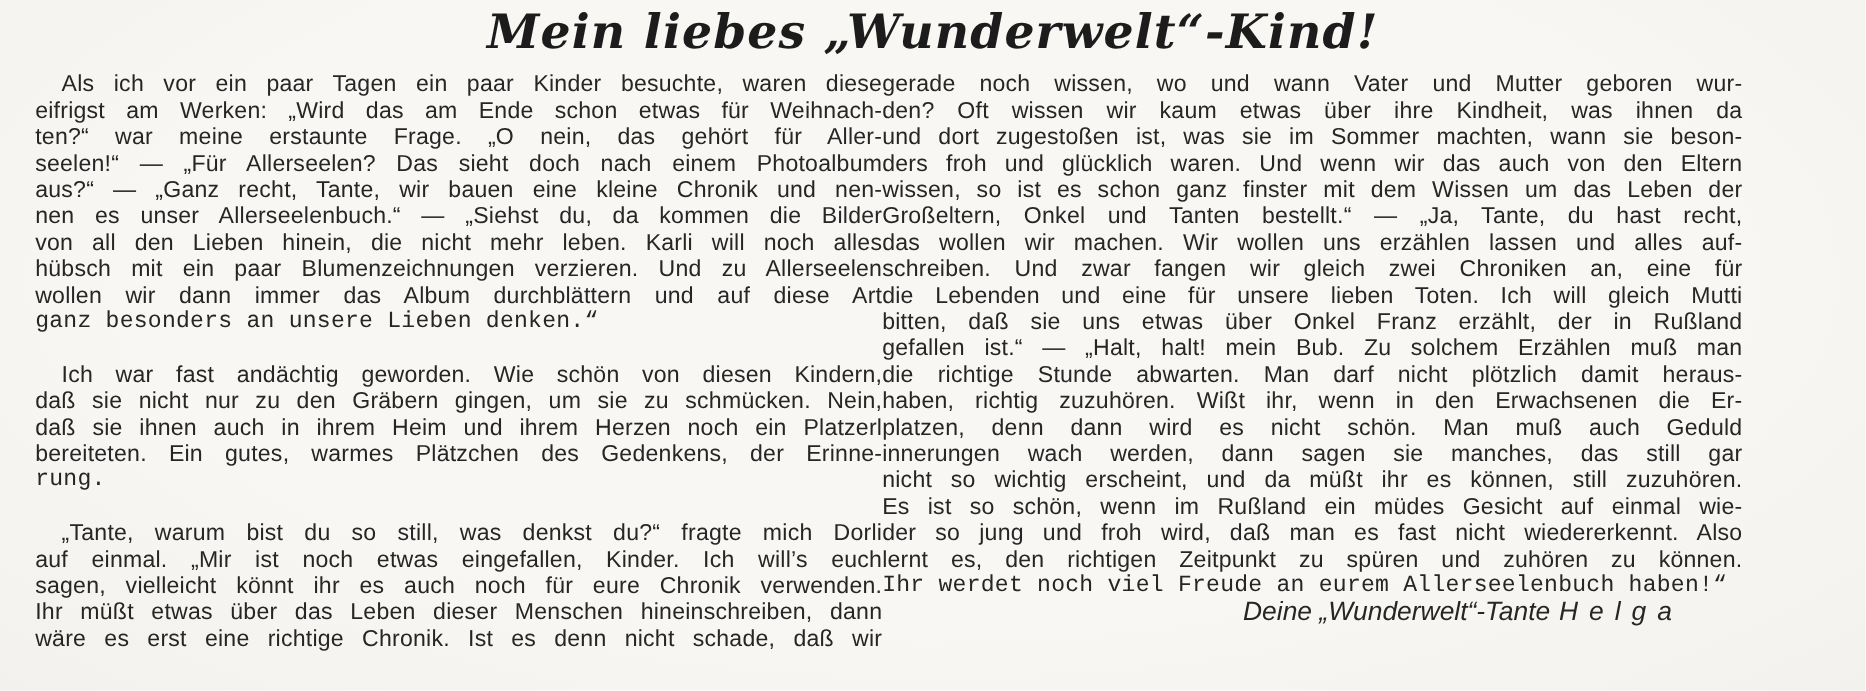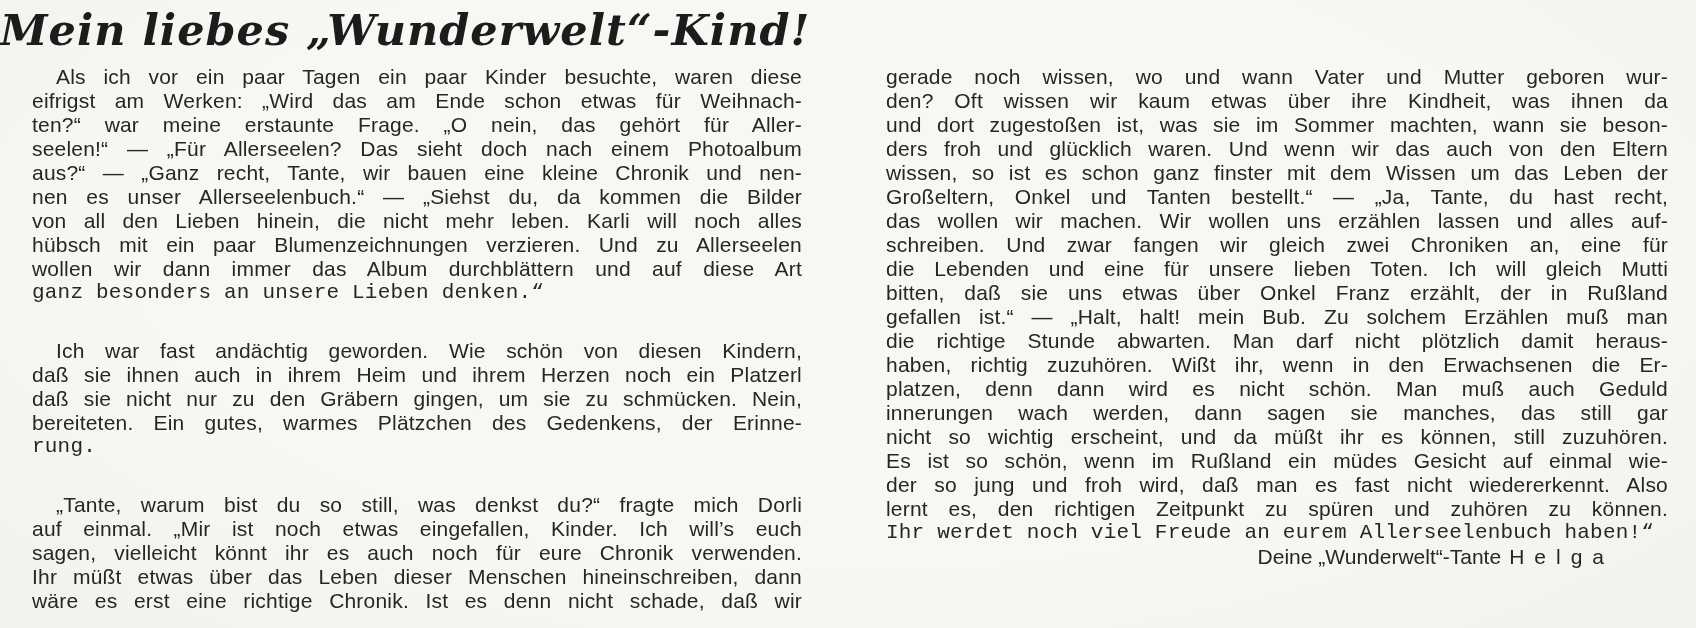--- a/index.html
+++ b/index.html
@@ -6,56 +6,57 @@
   .page {
     position: relative;
     width: 1696px;
     height: 628px;
     background: radial-gradient(ellipse at 50% 40%, #f8f7f4 60%, #f2f1ed 100%);
     color: #242424;
     font-family: "Liberation Sans", sans-serif;
     overflow: hidden;
   }
   .title {
+    text-align: center;
     font-family: "DejaVu Serif", serif;
     font-style: italic;
     font-weight: bold;
     font-size: 43px;
     line-height: 52px;
     padding-top: 4px;
     letter-spacing: 1px;
     color: #1c1c1c;
   }
   .cols {
     display: flex;
     margin-top: 9px;
     padding-left: 32px;
     padding-right: 28px;
-    gap: 84px;
   }
   .col { flex: 0 0 auto; }
   .col-left  { width: 770px; }
   .col-right { width: 782px; }
-  .para + .para { margin-top: 34px; }
+  .para + .para { margin-top: 24px; }
   .line {
     font-size: 21px;
     line-height: 24px;
     letter-spacing: 0.2px;
     text-align: justify;
     text-align-last: justify;
     color: #262626;
   }
   .line.endpara { text-align-last: left; font-family: Liberation Mono, monospace; }
   .line.first-indent { text-indent: 24px; }
   .signature {
-    font-size: 21px;
+    font-size: 24px;
     line-height: 24px;
     text-align: right;
     padding-right: 54px;
     color: #262626;
+    font-style: italic;
   }
   .sig-name { letter-spacing: 10px; margin-left: 8px; }
 </style>
 </head>
 <body>
 
 <div class="page">
   <div class="title">Mein liebes „Wunderwelt“-Kind!</div>
 
   <div class="cols">
@@ -67,22 +68,22 @@
           <div class="line">seelen!“ — „Für Allerseelen? Das sieht doch nach einem Photoalbum</div>
           <div class="line">aus?“ — „Ganz recht, Tante, wir bauen eine kleine Chronik und nen-</div>
           <div class="line">nen es unser Allerseelenbuch.“ — „Siehst du, da kommen die Bilder</div>
           <div class="line">von all den Lieben hinein, die nicht mehr leben. Karli will noch alles</div>
           <div class="line">hübsch mit ein paar Blumenzeichnungen verzieren. Und zu Allerseelen</div>
           <div class="line">wollen wir dann immer das Album durchblättern und auf diese Art</div>
           <div class="line endpara">ganz besonders an unsere Lieben denken.“</div>
         </div>
         <div class="para">
           <div class="line first-indent">Ich war fast andächtig geworden. Wie schön von diesen Kindern,</div>
+          <div class="line">daß sie nicht nur zu den Gräbern gingen, um sie zu schmücken. Nein,</div>
           <div class="line">daß sie ihnen auch in ihrem Heim und ihrem Herzen noch ein Platzerl</div>
-          <div class="line">daß sie nicht nur zu den Gräbern gingen, um sie zu schmücken. Nein,</div>
           <div class="line">bereiteten. Ein gutes, warmes Plätzchen des Gedenkens, der Erinne-</div>
           <div class="line endpara">rung.</div>
         </div>
         <div class="para">
           <div class="line first-indent">„Tante, warum bist du so still, was denkst du?“ fragte mich Dorli</div>
           <div class="line">auf einmal. „Mir ist noch etwas eingefallen, Kinder. Ich will’s euch</div>
           <div class="line">sagen, vielleicht könnt ihr es auch noch für eure Chronik verwenden.</div>
           <div class="line">Ihr müßt etwas über das Leben dieser Menschen hineinschreiben, dann</div>
           <div class="line">wäre es erst eine richtige Chronik. Ist es denn nicht schade, daß wir</div>
         </div>

